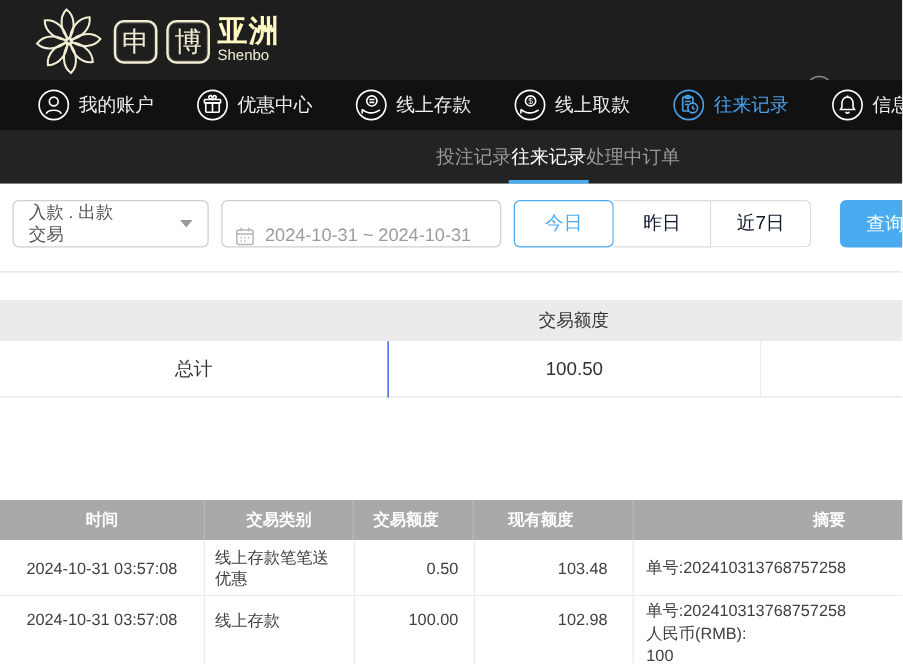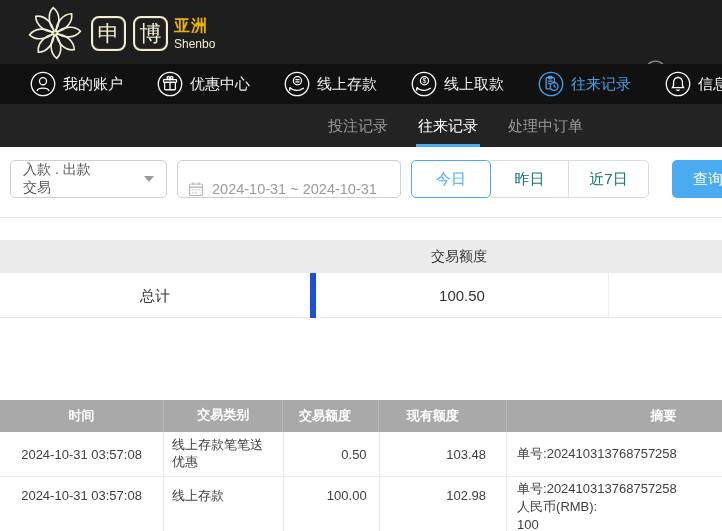--- a/index.html
+++ b/index.html
@@ -7,81 +7,81 @@
   body { font-family:"Liberation Sans","DejaVu Sans",sans-serif; }
   .screen { position:relative; width:722px; height:531px; overflow:hidden; background:#fff; }
 
   
   .topbar { position:absolute; left:0; top:0; width:722px; height:64px; background:#1e1e1e; }
   .logo { position:absolute; left:26px; top:2px; height:62px; display:flex; align-items:center; cursor:pointer; }
   .logo-flower { width:58px; height:58px; color:#f1edd3; }
   .logo-box { display:inline-block; width:35px; height:35px; margin-left:7px; border:2px solid #f1edd3; border-radius:8px;
               color:#f1edd3; font-size:22px; line-height:31px; text-align:center; box-shadow:inset 0 0 0 1px #3a3a30; }
   .logo-text { margin-left:6px; }
-  .logo-region { color:#eab308; font-size:16px; font-weight:bold; letter-spacing:1px; line-height:22px; }
+  .logo-region { color:#fef9c3; font-size:24px; font-weight:bold; letter-spacing:1px; line-height:22px; }
   .logo-sub { color:#f1edd3; font-size:12px; line-height:14px; }
   .account { position:absolute; left:644px; top:20px; display:flex; align-items:center;margin-top:40px; }
   .avatar { width:23px; height:23px; color:#8a8a8a; }
   .username { margin-left:7px; color:#4a9fe8; font-size:16px; white-space:nowrap; cursor:pointer; }
 
   
   .mainnav { position:absolute; left:0; top:64px; width:722px; height:40px; background:#111111;
              display:flex; align-items:center; padding-left:30px; gap:34px; overflow:hidden; }
   .nav-item { display:flex; align-items:center; gap:7px; color:#f2f2f2; font-size:15px; white-space:nowrap; cursor:pointer; flex:none; }
   .nav-item .nav-icon { width:26px; height:26px; color:#ffffff; }
   .nav-item.active { color:#4a9fe8; }
   .nav-item.active .nav-icon { color:#4a9fe8; }
 
   
   .subnav { position:absolute; left:0; top:104px; width:722px; height:43px; background:#232323; }
-  .tabs { position:absolute; left:328px; top:0; height:25px; display:flex; gap:30px; }
+  .tabs { position:absolute; left:349px; top:0; height:25px; display:flex; }
   .tab { position:relative; height:43px; line-height:43px; font-size:15px; color:#9a9a9a; cursor:pointer; white-space:nowrap; }
   .tab.active { color:#ffffff; }
   .tab.active::after { content:""; position:absolute; left:-2px; right:-2px; bottom:0; height:3px; background:#4aabf0; }
 
   
   .filterbar { position:absolute; left:0; top:147px; width:722px; height:70px; background:#fff; }
   .type-select { position:absolute; left:10px; top:13px; width:157px; height:38px; border:1px solid #cfcfcf; border-radius:5px;
                  display:flex; align-items:center; padding:0 12px; font-size:14px; color:#555; cursor:pointer;gap:47px; }
   .caret { margin-left:auto; width:0; height:0; border-left:5px solid transparent; border-right:5px solid transparent; border-top:6px solid #9a9a9a; }
   .date-input { position:absolute; left:177px; top:13px; width:224px; height:38px; border:1px solid #cfcfcf; border-radius:5px;
                 display:flex; align-items:flex-end; padding:0 10px; gap:8px; font-size:14.5px; color:#9b9b9b; cursor:text; white-space:nowrap; }
   .cal-icon { width:16px; height:16px; color:#b5b5b5; flex:none; }
   .quick-group { position:absolute; left:411px; top:13px; height:38px; display:flex; }
-  .quick-btn { height:38px; line-height:36px; text-align:center; font-size:15px; color:#0f766e; background:#fff;
+  .quick-btn { height:38px; line-height:36px; text-align:center; font-size:15px; color:#0f172a; background:#fff;
                border:1px solid #dcdcdc; cursor:pointer; }
   .quick-btn.b0 { width:80px; border-radius:5px 0 0 5px; }
   .quick-btn.b1 { width:78px; border-left:none; }
   .quick-btn.b2 { width:80px; border-left:none; border-radius:0 5px 5px 0; }
   .quick-btn.active { border:1px solid #4aabf0; color:#4aabf0; border-radius:5px; }
   .search-btn { position:absolute; left:672px; top:13px; width:72px; height:38px; background:#4aabf0; color:#fff;
                 font-size:15px; border:none; border-radius:5px; cursor:pointer; font-family:inherit; }
   .filter-divider { position:absolute; left:0; top:217px; width:722px; height:1px; background:#e4e4e4; }
 
   
   .summary { position:absolute; left:0; top:240px; width:810px; }
   .summary-head { position:relative; height:33px; background:#ebebeb; }
   .summary-head span { position:absolute; left:310px; width:298px; top:0; line-height:33px; text-align:center; font-size:14px; color:#333; }
   .summary-row { position:relative; height:45px; background:#fff; border-bottom:1px solid #e6e6e6; display:flex; }
   .summary-cell { height:45px; line-height:45px; text-align:center; font-size:15px; color:#333; }
   .summary-cell.c0 { width:310px; }
-  .summary-cell.c1 { width:298px; border-left:6px solid #1d4ed8; }
+  .summary-cell.c1 { width:298px; border-left:1px solid #1d4ed8; }
   .summary-cell.c2 { width:202px; border-left:1px solid #ededed; }
 
   
   .txtable { position:absolute; left:0; top:400px; width:810px; }
   .tx-head { display:flex; height:32px; background:#a9a9a9; }
   .tx-head .hcell { height:32px; line-height:32px; text-align:center; font-size:13px; font-weight:bold; color:#ffffff;
                     border-right:1px solid #b9b9b9; }
   .tx-head .hcell:last-child { border-right:none; }
   .tx-row { display:flex; background:#fff; border-bottom:1px solid #ececec; }
   .cell { font-size:13px; color:#404040; border-right:1px solid #ececec; display:flex; align-items:center; }
   .cell:last-child { border-right:none; }
   .w-time { width:168px; justify-content:center; text-align:center; }
-  .w-type { width:122px; padding:6px 8px; line-height:17px;font-family:Liberation Mono, monospace; }
+  .w-type { width:122px; padding:6px 8px; line-height:17px; }
   .w-amt  { width:98px;  justify-content:flex-end; padding-right:12px; }
   .w-bal  { width:130px; justify-content:flex-end; padding-right:20px; }
   .w-sum  { width:310px; padding-left:10px; }
   .row1 { height:45px; }
   .row2 { height:58px; }
   .row2 .cell { align-items:flex-start; padding-top:11px; }
   .row2 .w-sum { padding-top:3px; }
   .sum-lines { line-height:18px; }
 </style>
 </head>

